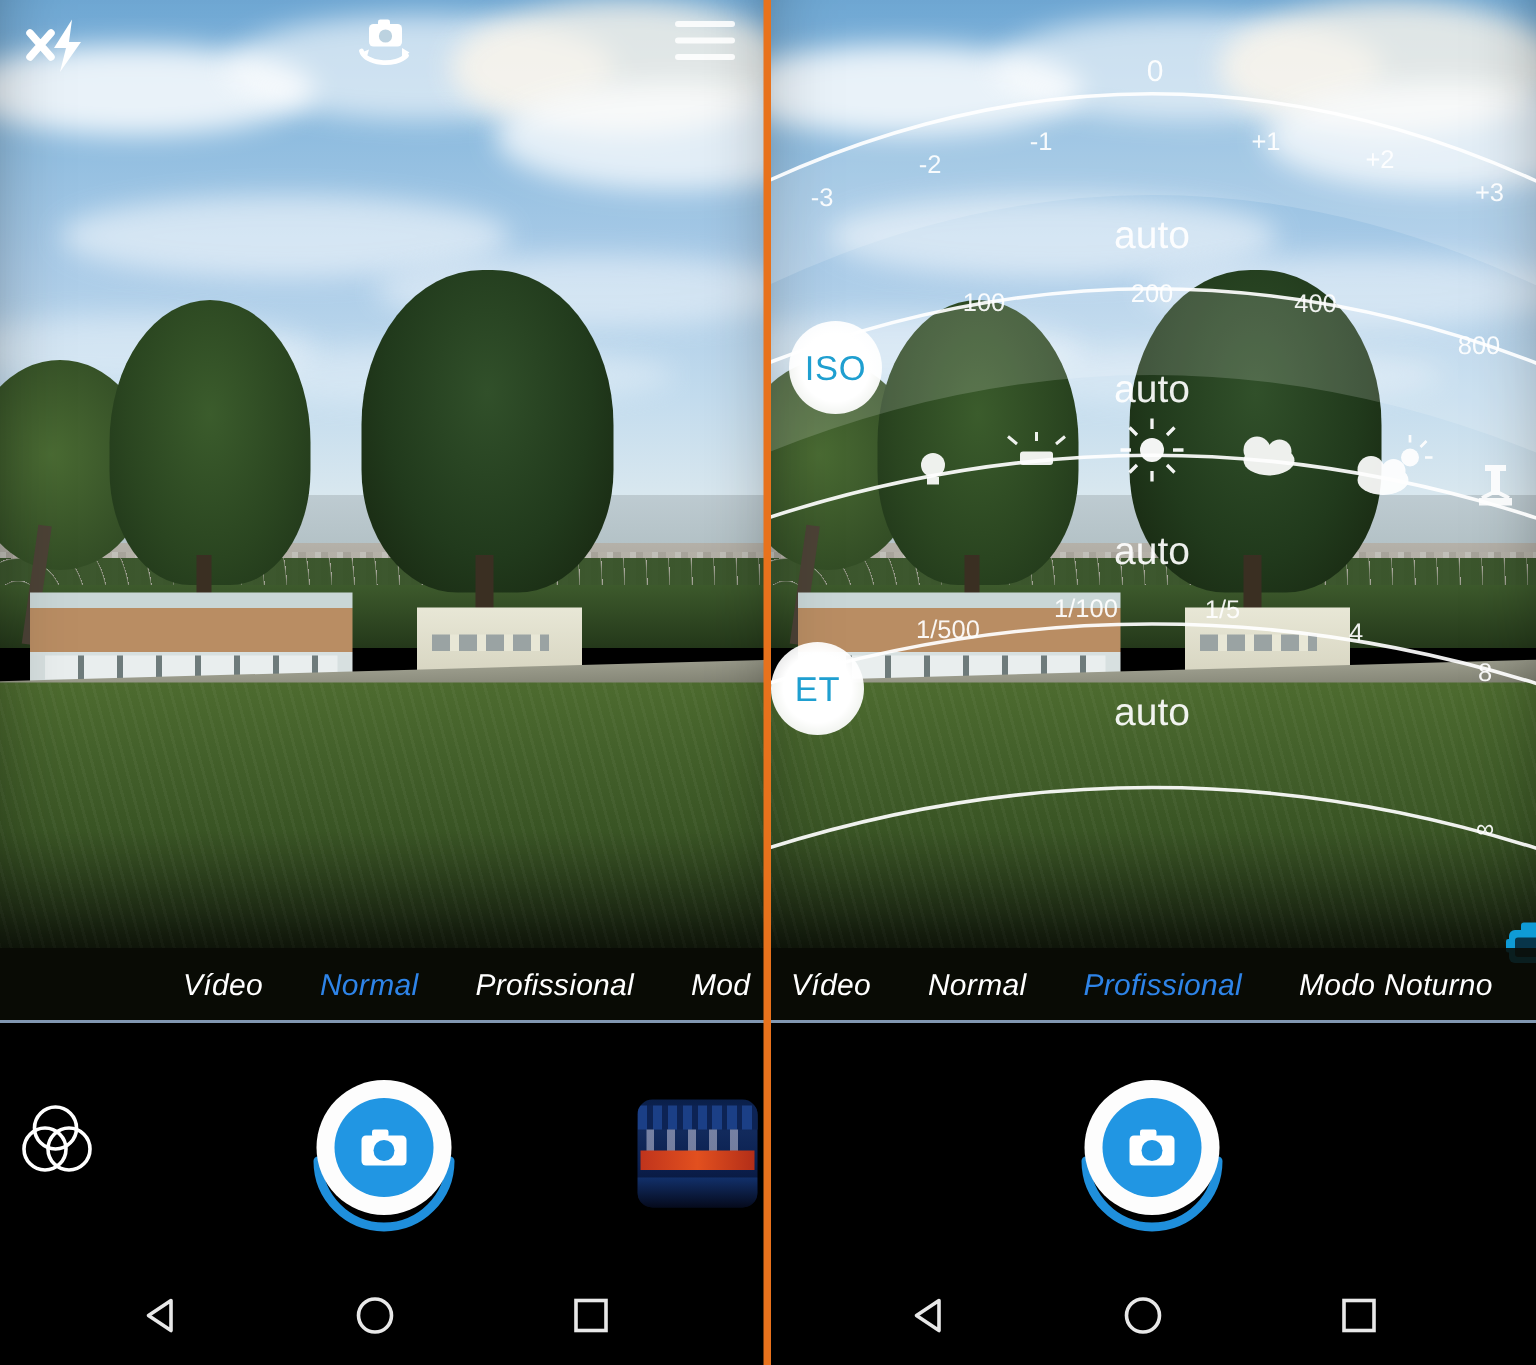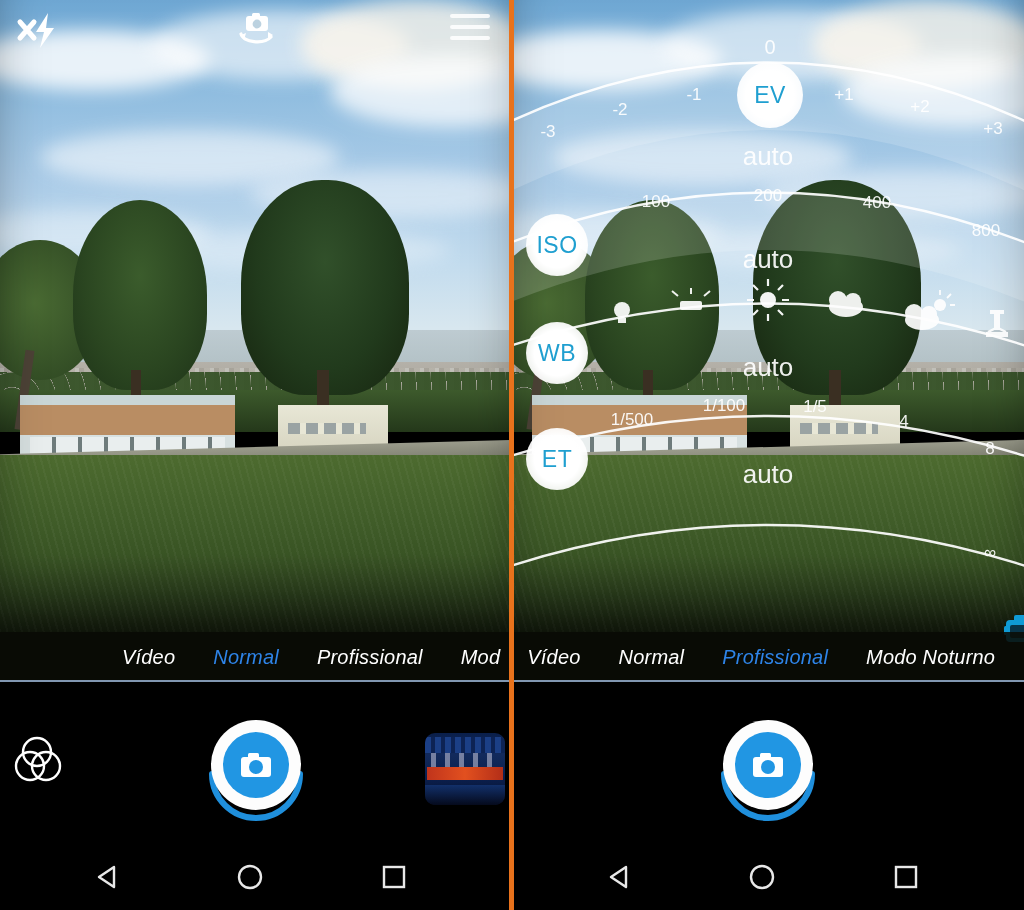--- a/index.html
+++ b/index.html
@@ -93,21 +93,21 @@
   .tickbig{fill:rgba(255,255,255,.92);font-size:20px;}
   .autolbl{fill:rgba(255,255,255,.92);font-size:26px;font-family:"Liberation Sans",sans-serif;}
 
   .knob{position:absolute;width:62px;height:62px;border-radius:50%;
         background:radial-gradient(circle,#ffffff 52%,rgba(255,255,255,.92) 72%,rgba(255,255,255,.35) 88%,rgba(255,255,255,0) 100%);
         display:flex;align-items:center;justify-content:center;
         color:#1f9fd0;font-size:23px;letter-spacing:.5px;pointer-events:auto;z-index:30;}
   .knob.ev{left:225px;top:62px;width:66px;height:66px;}
   .knob.iso{left:14px;top:214px;text-align:center;}
   .knob.wb{left:14px;top:322px;}
-  .knob.et{left:14px;top:428px;text-align:right;}
+  .knob.et{left:2px;top:428px;text-align:right;}
   .knob.mf{left:14px;top:535px;}
 
   .dslr{position:absolute;right:20px;bottom:20px;z-index:30;}
 
   
   .modebar{position:absolute;left:0;top:632px;width:512px;height:50px;z-index:25;
            background:rgba(10,12,6,.88);font-style:italic;}
   .modes{position:absolute;left:0;top:0;height:50px;white-space:nowrap;
          display:flex;align-items:center;}
   .modes.left-modes{left:122px;}
@@ -371,28 +371,22 @@
         <text class="tick" x="120" y="425" text-anchor="middle">1/500</text>
         <text class="tick" x="212" y="411" text-anchor="middle">1/100</text>
         <text class="tick" x="303" y="412" text-anchor="middle">1/5</text>
         <text class="tick" x="392" y="427" text-anchor="middle">4</text>
         <text class="tick" x="478" y="454" text-anchor="middle">8</text>
         <text class="autolbl" x="256" y="483" text-anchor="middle">auto</text>
 
         <text class="tick" x="478" y="558" text-anchor="middle" font-size="24">∞</text>
       </svg>
 
-      <div class="knob ev">
-        <span>EV</span>
-      </div>
       <div class="knob iso">
         <span>ISO</span>
-      </div>
-      <div class="knob wb">
-        <span>WB</span>
       </div>
       <div class="knob et">
         <span>ET</span>
       </div>
 
       <div class="dslr">
         <svg width="44" height="34" viewBox="0 0 44 34">
           <rect x="2" y="8" width="38" height="22" rx="4" fill="#0f9bd6"></rect>
           <rect x="10" y="3" width="13" height="7" rx="2" fill="#0f9bd6"></rect>
           <rect x="6" y="13" width="16" height="13" rx="2" fill="#08354a"></rect>

